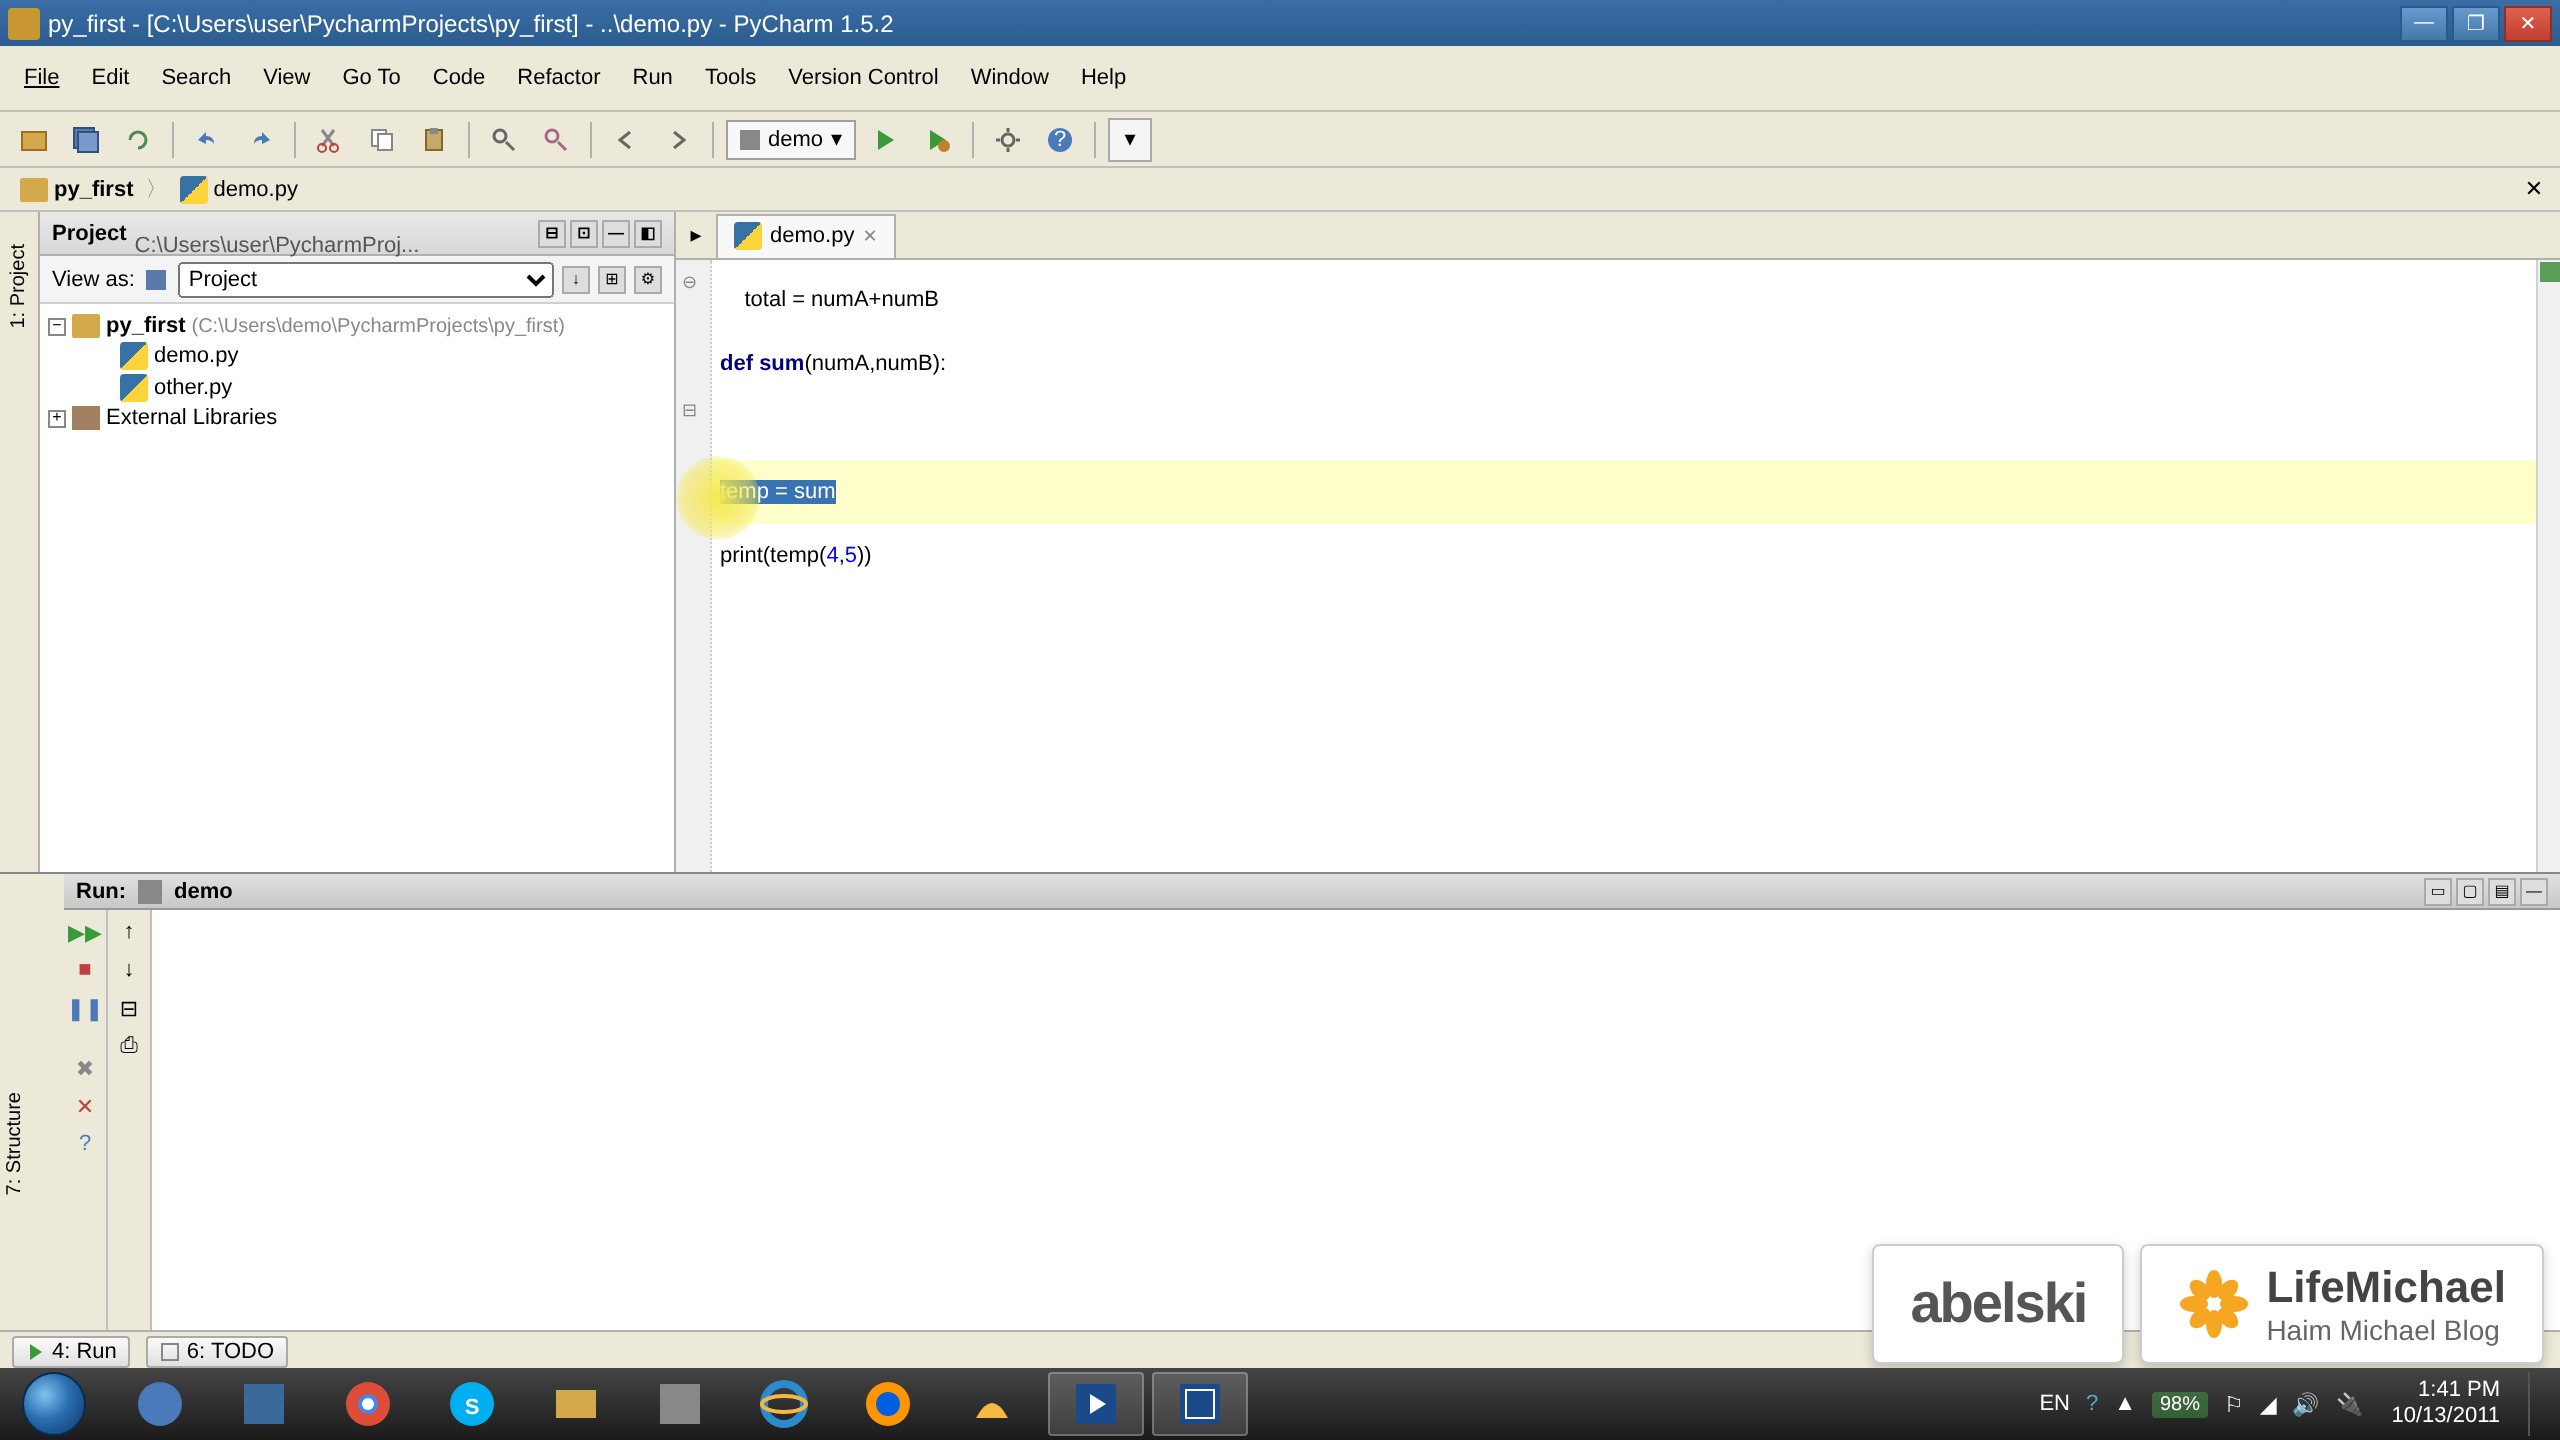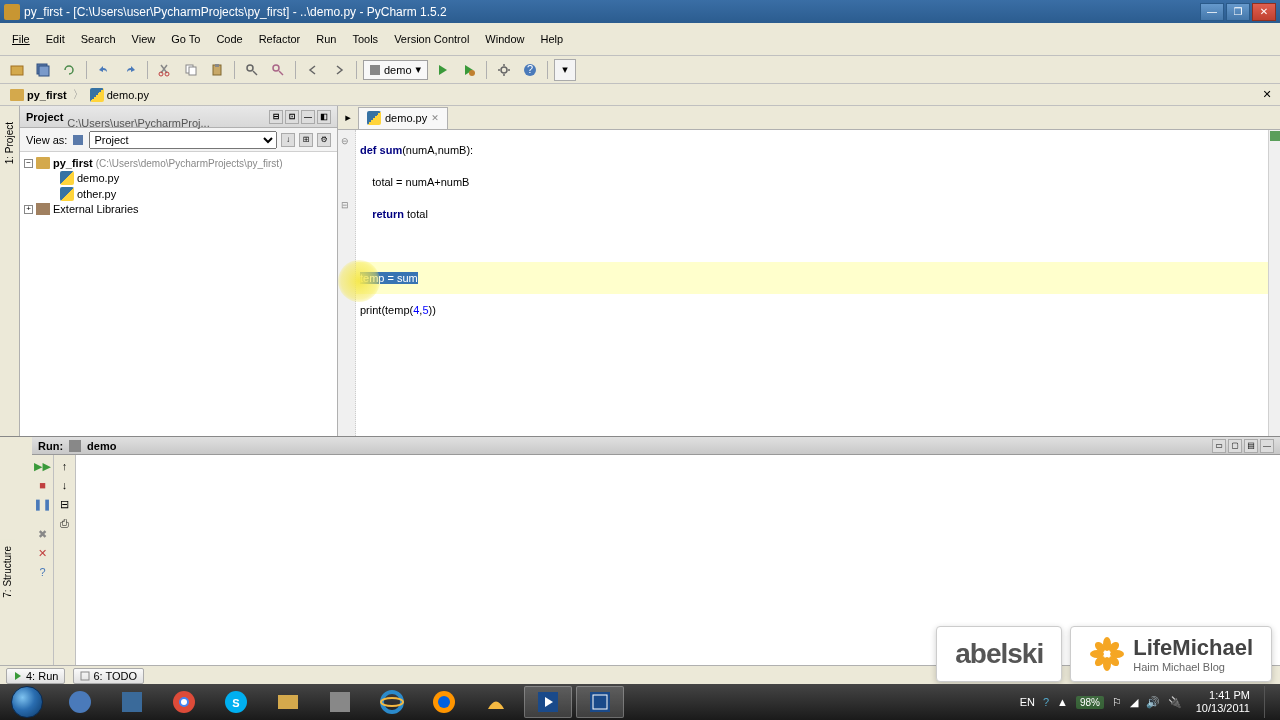--- a/index.html
+++ b/index.html
@@ -79,21 +79,21 @@
 .statusbar { height: 20px; background: #ece9d8; border-top: 1px solid #b0b0b0; display: flex; align-items: center; padding: 0 6px; gap: 8px; }
 .btn-pill { display: flex; align-items: center; gap: 3px; padding: 1px 6px; border: 1px solid #aaa; background: linear-gradient(to bottom, #fafafa, #e0e0e0); border-radius: 2px; cursor: pointer; }
 
 .structure-tab { position: absolute; left: 0; top: 540px; writing-mode: vertical-rl; transform: rotate(180deg); padding: 6px 2px; font-size: 10px; background: #ece9d8; }
 
 .watermarks { position: absolute; bottom: 38px; right: 8px; display: flex; gap: 8px; }
 .wm-box { background: white; border: 1px solid #ccc; border-radius: 4px; padding: 8px 18px; box-shadow: 0 2px 6px rgba(0,0,0,0.2); display: flex; align-items: center; gap: 8px; }
 .wm-abelski { font-size: 28px; font-weight: bold; color: #555; letter-spacing: -1px; }
 .wm-life { color: #444; }
 .wm-life-title { font-size: 22px; font-weight: bold; }
-.wm-life-sub { font-size: 11px; color: #666; }
+.wm-life-sub { font-size: 14px; color: #666; }
 .wm-flower { width: 36px; height: 36px; position: relative; }
 
 .taskbar { position: absolute; bottom: 0; left: 0; right: 0; height: 36px; background: linear-gradient(to bottom, #454545, #1a1a1a); display: flex; align-items: center; }
 .start-btn { width: 54px; height: 36px; display: flex; align-items: center; justify-content: center; cursor: pointer; }
 .start-orb { width: 32px; height: 32px; border-radius: 50%; background: radial-gradient(circle at 35% 35%, #7fc3f0, #2a6db0 45%, #0b3766); border: 1px solid #0a2a50; }
 .task-item { width: 48px; height: 32px; margin: 2px; border-radius: 2px; display: flex; align-items: center; justify-content: center; cursor: pointer; }
 .task-item.active { background: rgba(255,255,255,0.15); border: 1px solid rgba(255,255,255,0.25); }
 .tray { margin-left: auto; display: flex; align-items: center; gap: 8px; padding: 0 8px; color: white; height: 100%; }
 .tray-text { font-size: 11px; }
 .battery { font-size: 10px; background: rgba(80,200,80,0.35); padding: 1px 4px; border-radius: 2px; }
@@ -304,23 +304,22 @@
         <span>demo.py</span>
         <span class="tab-close">✕</span>
       </div>
     </div>
     <div class="editor-body">
       <div class="gutter">
         <span class="gutter-mark" style="top:6px">⊖</span>
         <span class="gutter-mark" style="top:70px">⊟</span>
       </div>
       <div class="code">
+        <div class="code-line">    total = numA+numB</div>
         <div class="code-line"><span class="kw">def </span><span class="kw">sum</span><span>(numA,numB):</span></div>
-        <div class="code-line">    total = numA+numB</div>
-        <div class="code-line"><span class="kw">    return </span><span>total</span></div>
         <div class="code-line">&nbsp;</div>
         <div class="code-line hl-line"><span class="cursor-glow"></span><span class="selection">temp = sum</span></div>
         <div class="code-line"><span>print(temp(</span><span class="num">4</span><span>,</span><span class="num">5</span><span>))</span></div>
       </div>
       <div class="right-stripe">
         <div class="stripe-mark"></div>
       </div>
     </div>
   </div>
 </div>

